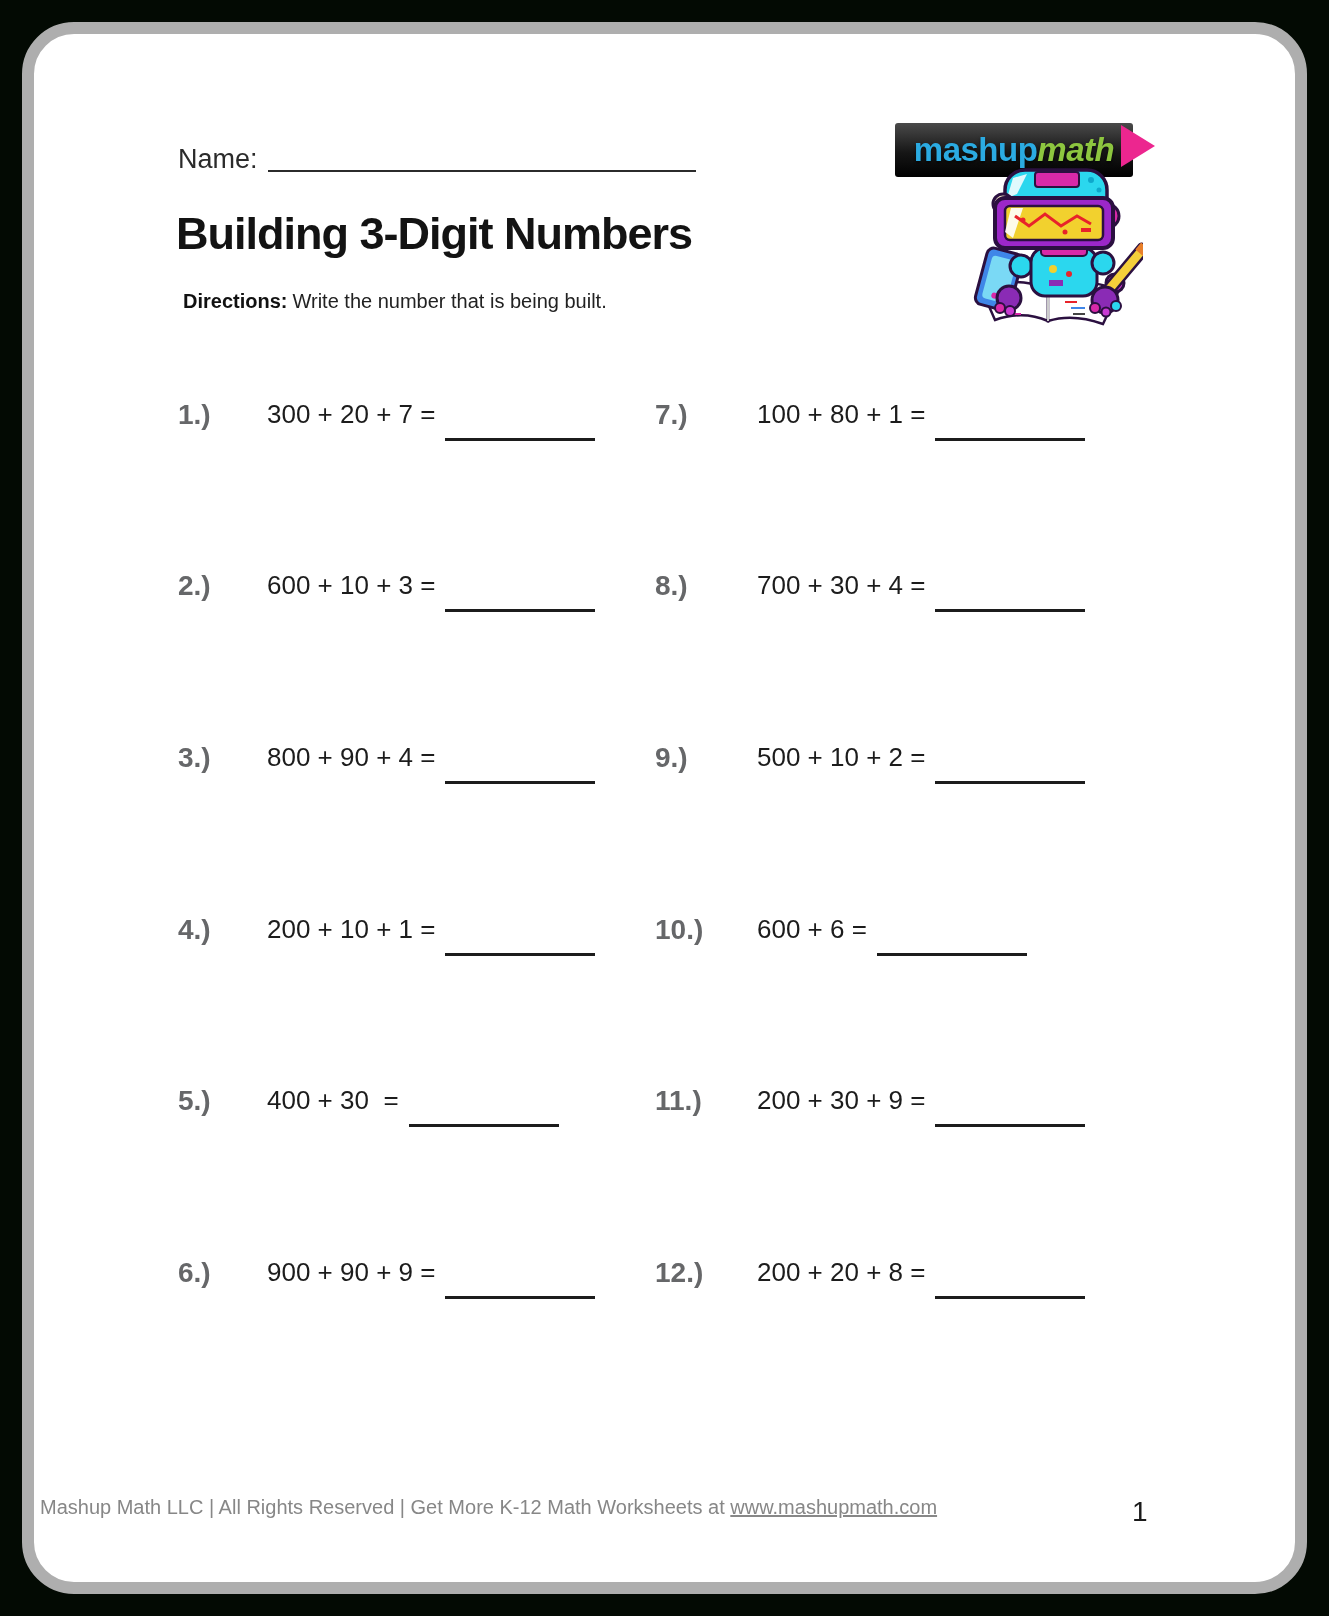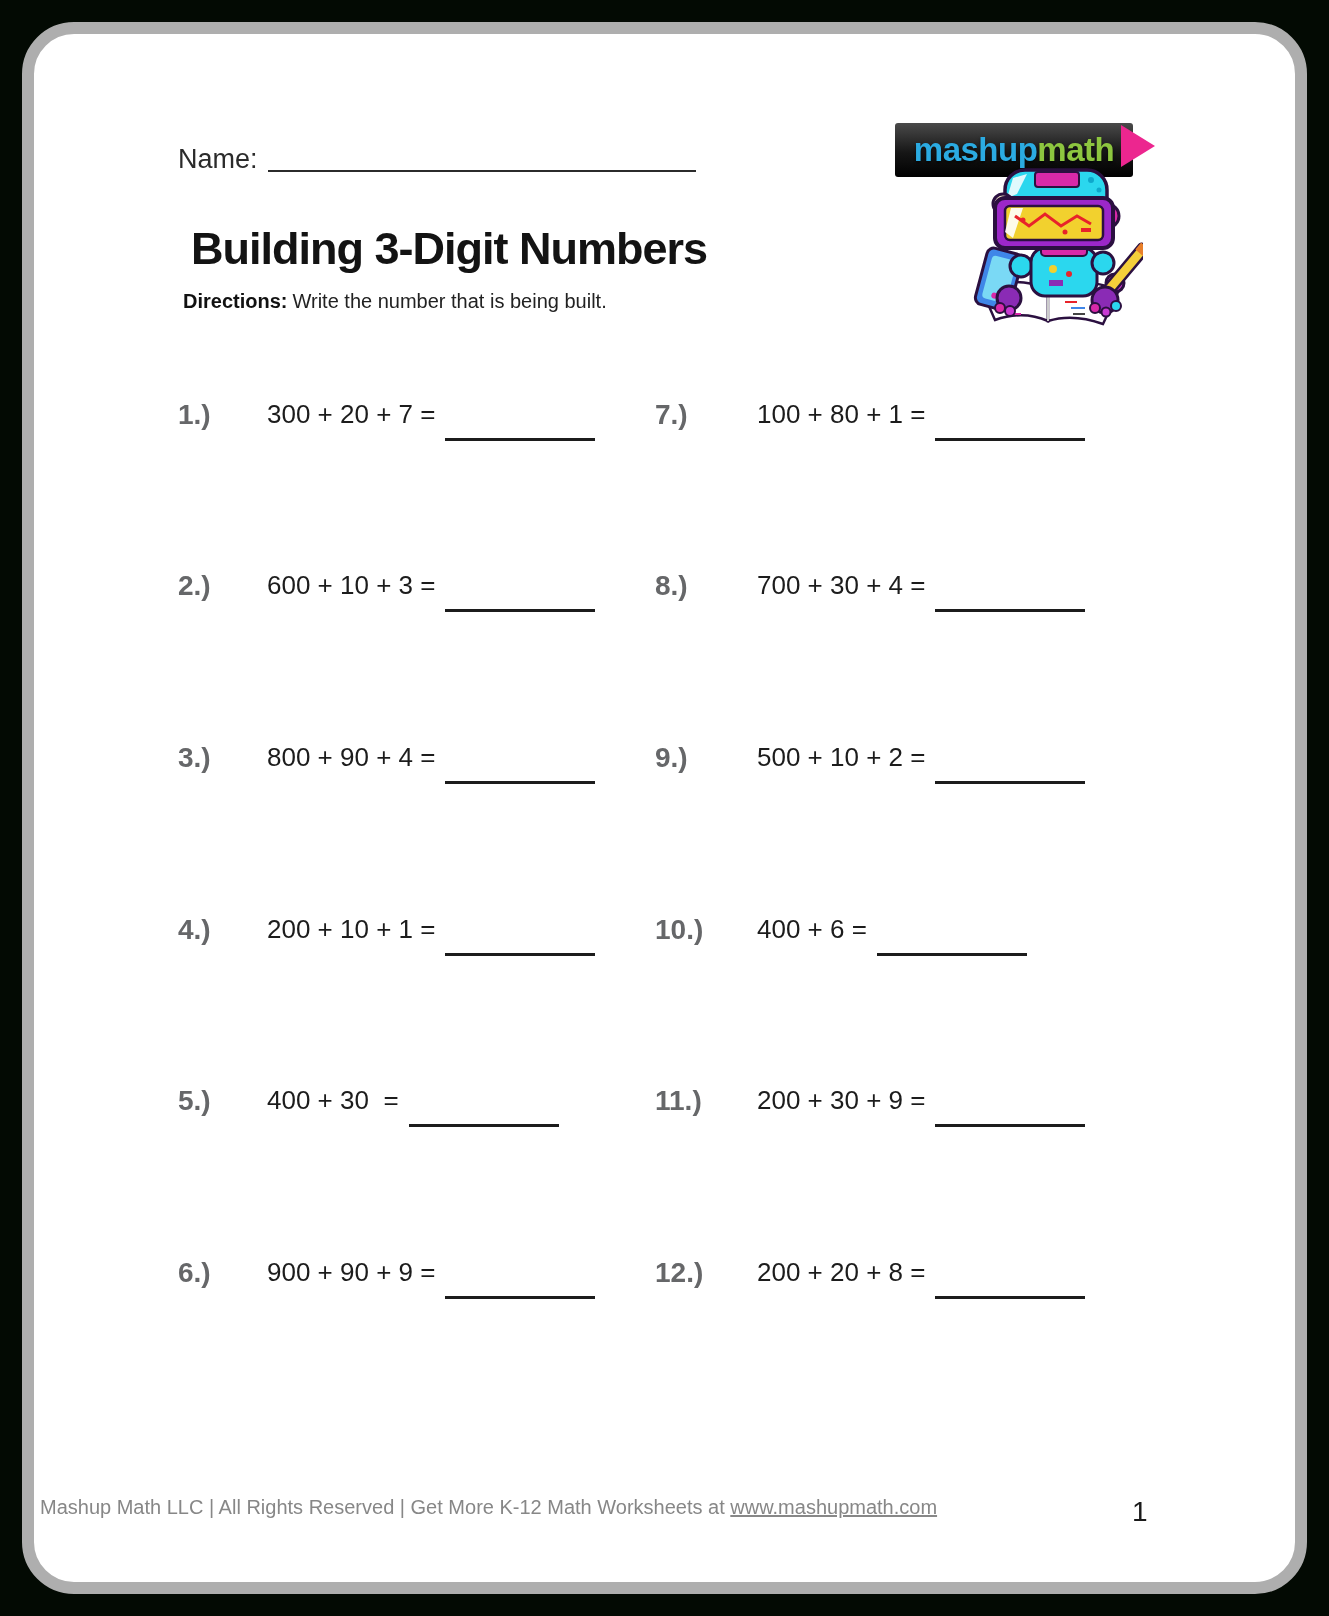--- a/index.html
+++ b/index.html
@@ -11,35 +11,35 @@
   }
   .page-bg{
     position:absolute;left:22px;top:22px;right:22px;bottom:22px;
     background:#ffffff;border:12px solid #aeaeae;border-radius:52px;
     box-sizing:border-box;
   }
   
   .name-row{position:absolute;left:178px;top:144px;font-size:27px;color:#2b2b2b;}
   .name-line{display:inline-block;width:428px;border-bottom:2.5px solid #2b2b2b;vertical-align:-4px;margin-left:10px;}
   .title{
-    position:absolute;left:176px;top:208px;margin:15px;
+    position:absolute;left:176px;top:208px;margin:0;
     font-size:45px;font-weight:bold;letter-spacing:-1px;color:#131313;
   }
   .directions{position:absolute;left:179px;top:286px;margin:4px;font-size:20px;color:#222;}
   .directions b{color:#111;}
   .directions span{margin-left:5px;}
   
   .logo-box{
     position:absolute;left:895px;top:123px;width:238px;height:54px;
     background:linear-gradient(180deg,#4a4a4a 0%,#161616 55%,#000 100%);
     border-radius:3px;display:flex;align-items:center;justify-content:center;
     font-weight:bold;font-size:33px;letter-spacing:-0.5px;
   }
   .logo-mashup{color:#2babe2;text-shadow:0 2px 3px rgba(0,0,0,.55);}
-  .logo-math{color:#8dc63f;text-shadow:0 2px 3px rgba(0,0,0,.55);}
+  .logo-math{color:#8dc63f;text-shadow:0 2px 3px rgba(0,0,0,.55);font-style:italic;}
   .logo-play{
     position:absolute;left:1121px;top:125px;width:0;height:0;
     border-top:21px solid transparent;border-bottom:21px solid transparent;
     border-left:34px solid #ec268f;
   }
   .robot{position:absolute;left:953px;top:168px;}
   
   .prow{position:absolute;left:178px;right:60px;display:flex;}
   .problem{display:flex;align-items:flex-start;}
   .p-left{flex:0 0 477px;width:477px;}
@@ -173,21 +173,21 @@
 </div>
 
 <div class="prow" style="top:913px">
   <div class="problem p-left">
     <span class="pnum">4.)</span>
     <span class="pexpr">200 + 10 + 1 =</span>
     <span class="blank"></span>
   </div>
   <div class="problem p-right">
     <span class="pnum">10.)</span>
-    <span class="pexpr">400 + 6 =</span>
+    <span class="pexpr">600 + 6 =</span>
     <span class="blank"></span>
   </div>
 </div>
 
 <div class="prow" style="top:1084px">
   <div class="problem p-left">
     <span class="pnum">5.)</span>
     <span class="pexpr">400 + 30  =</span>
     <span class="blank"></span>
   </div>

